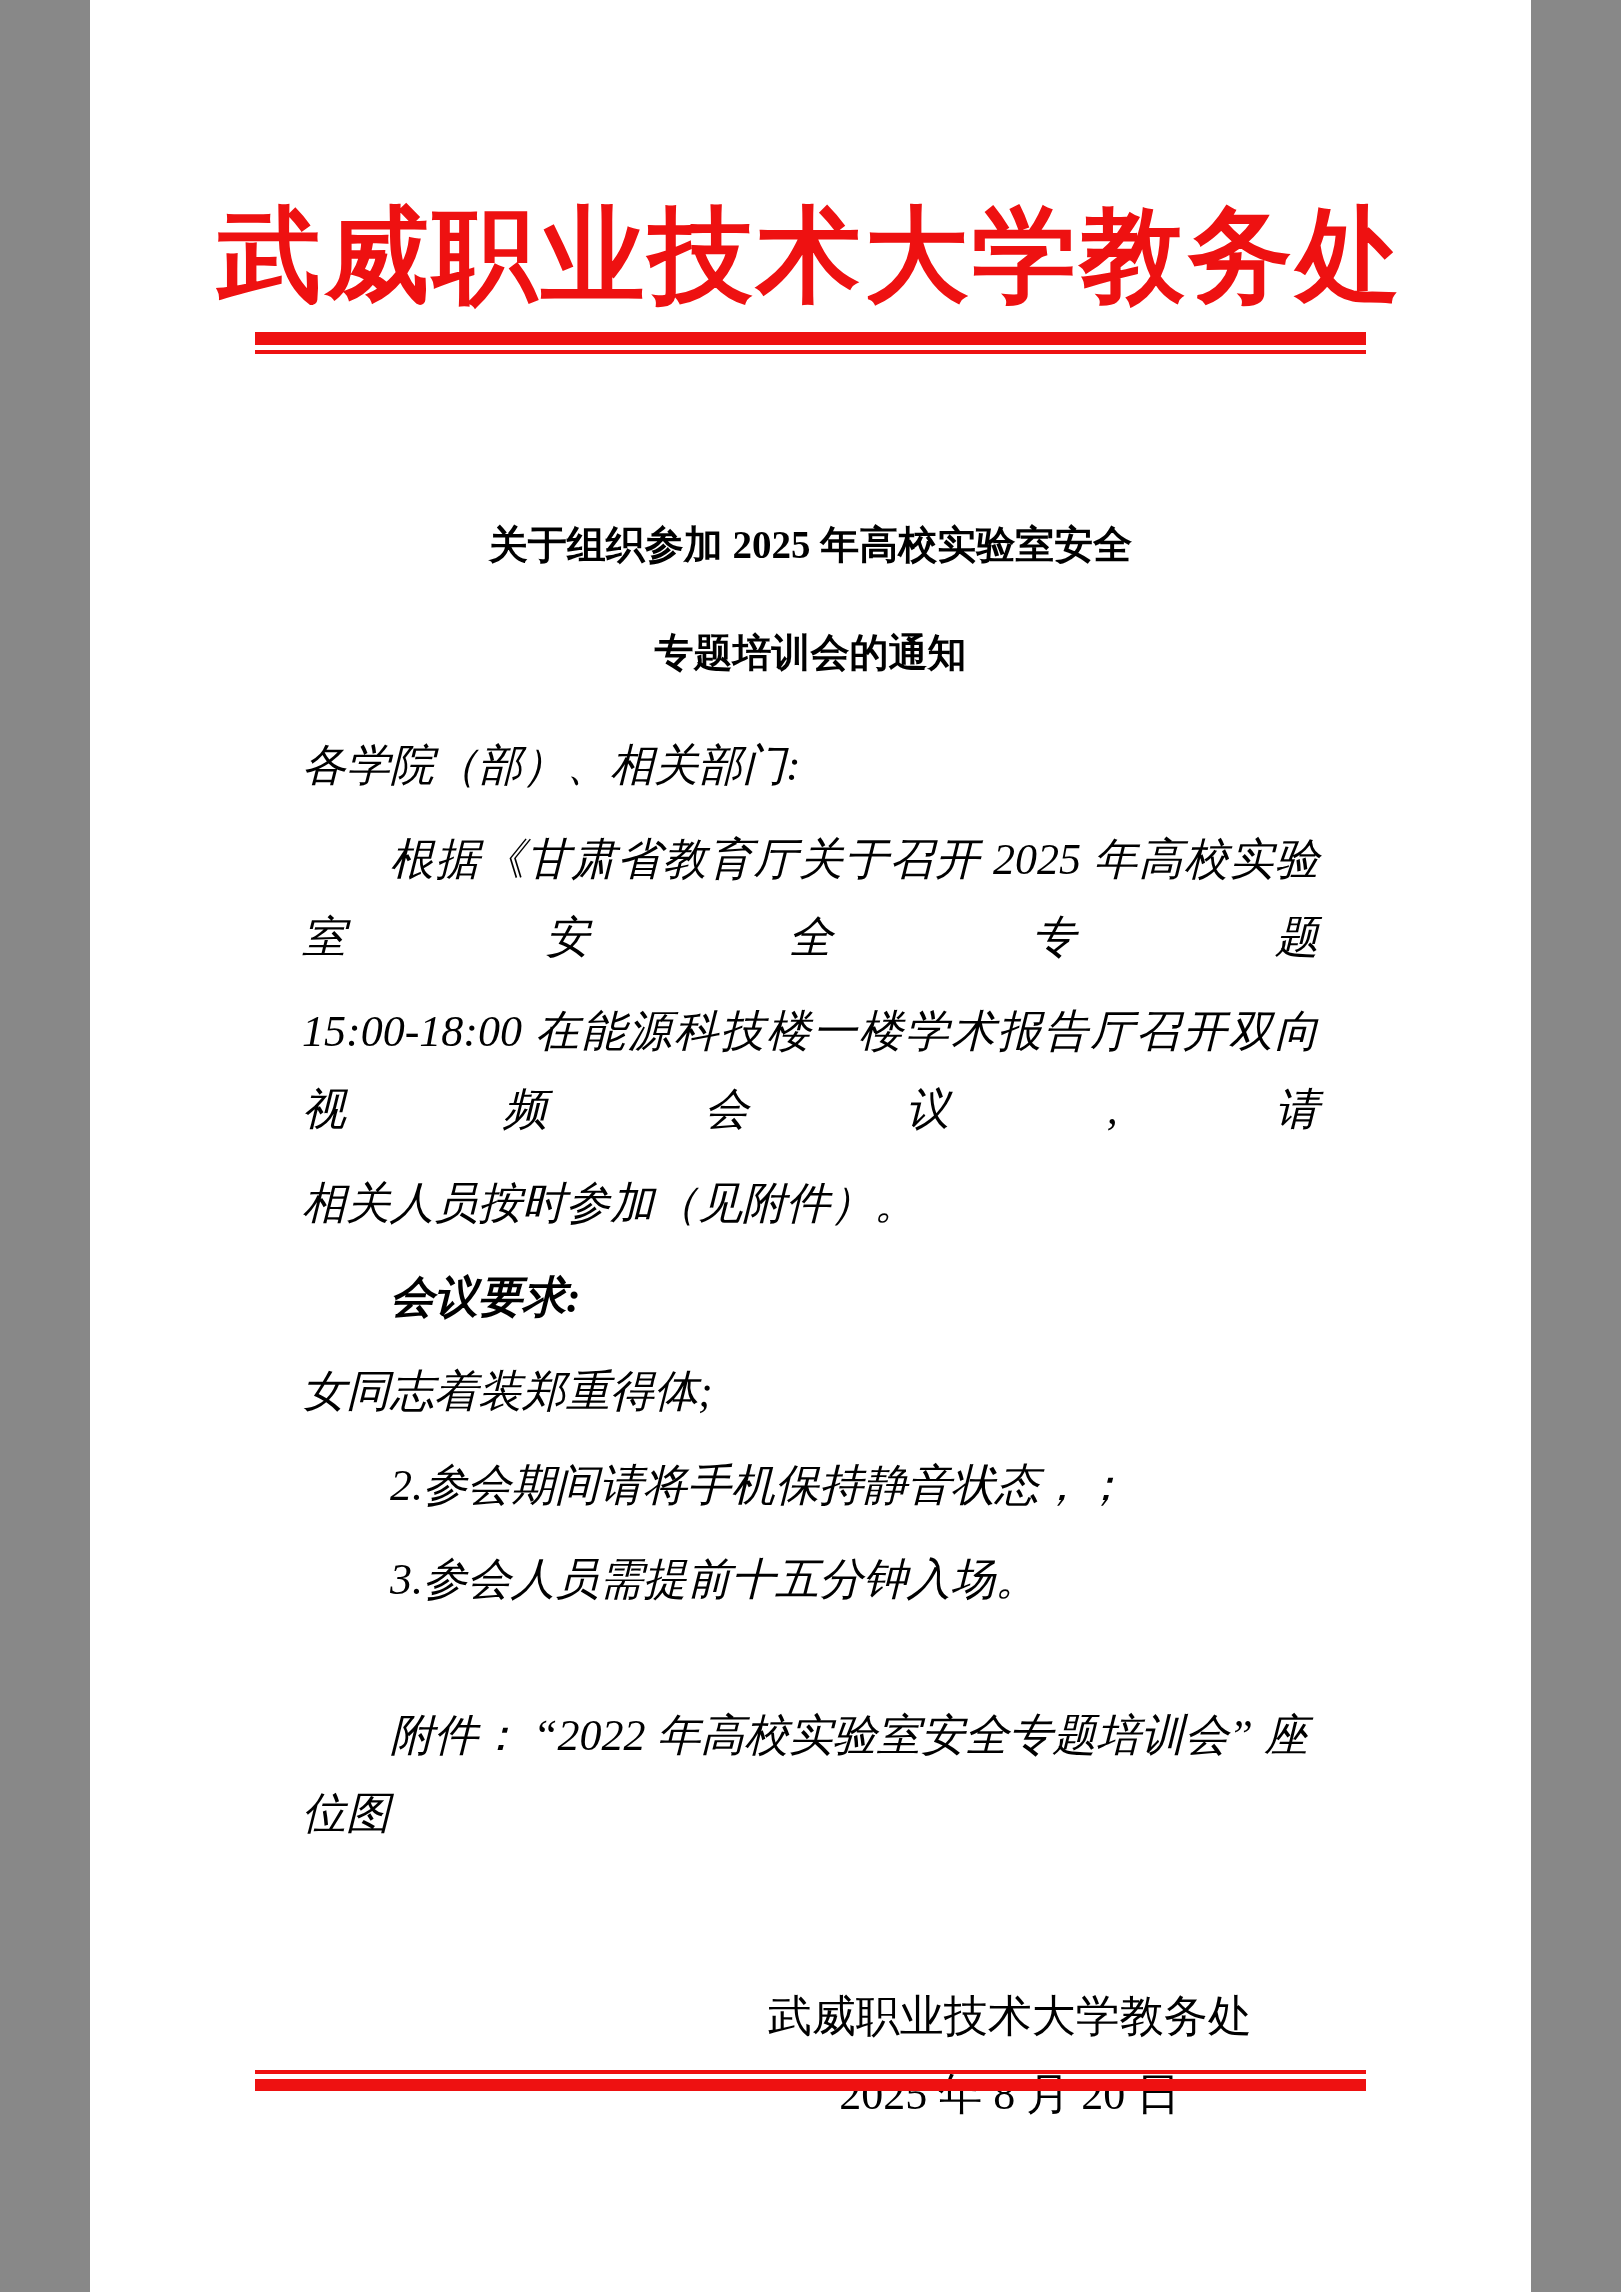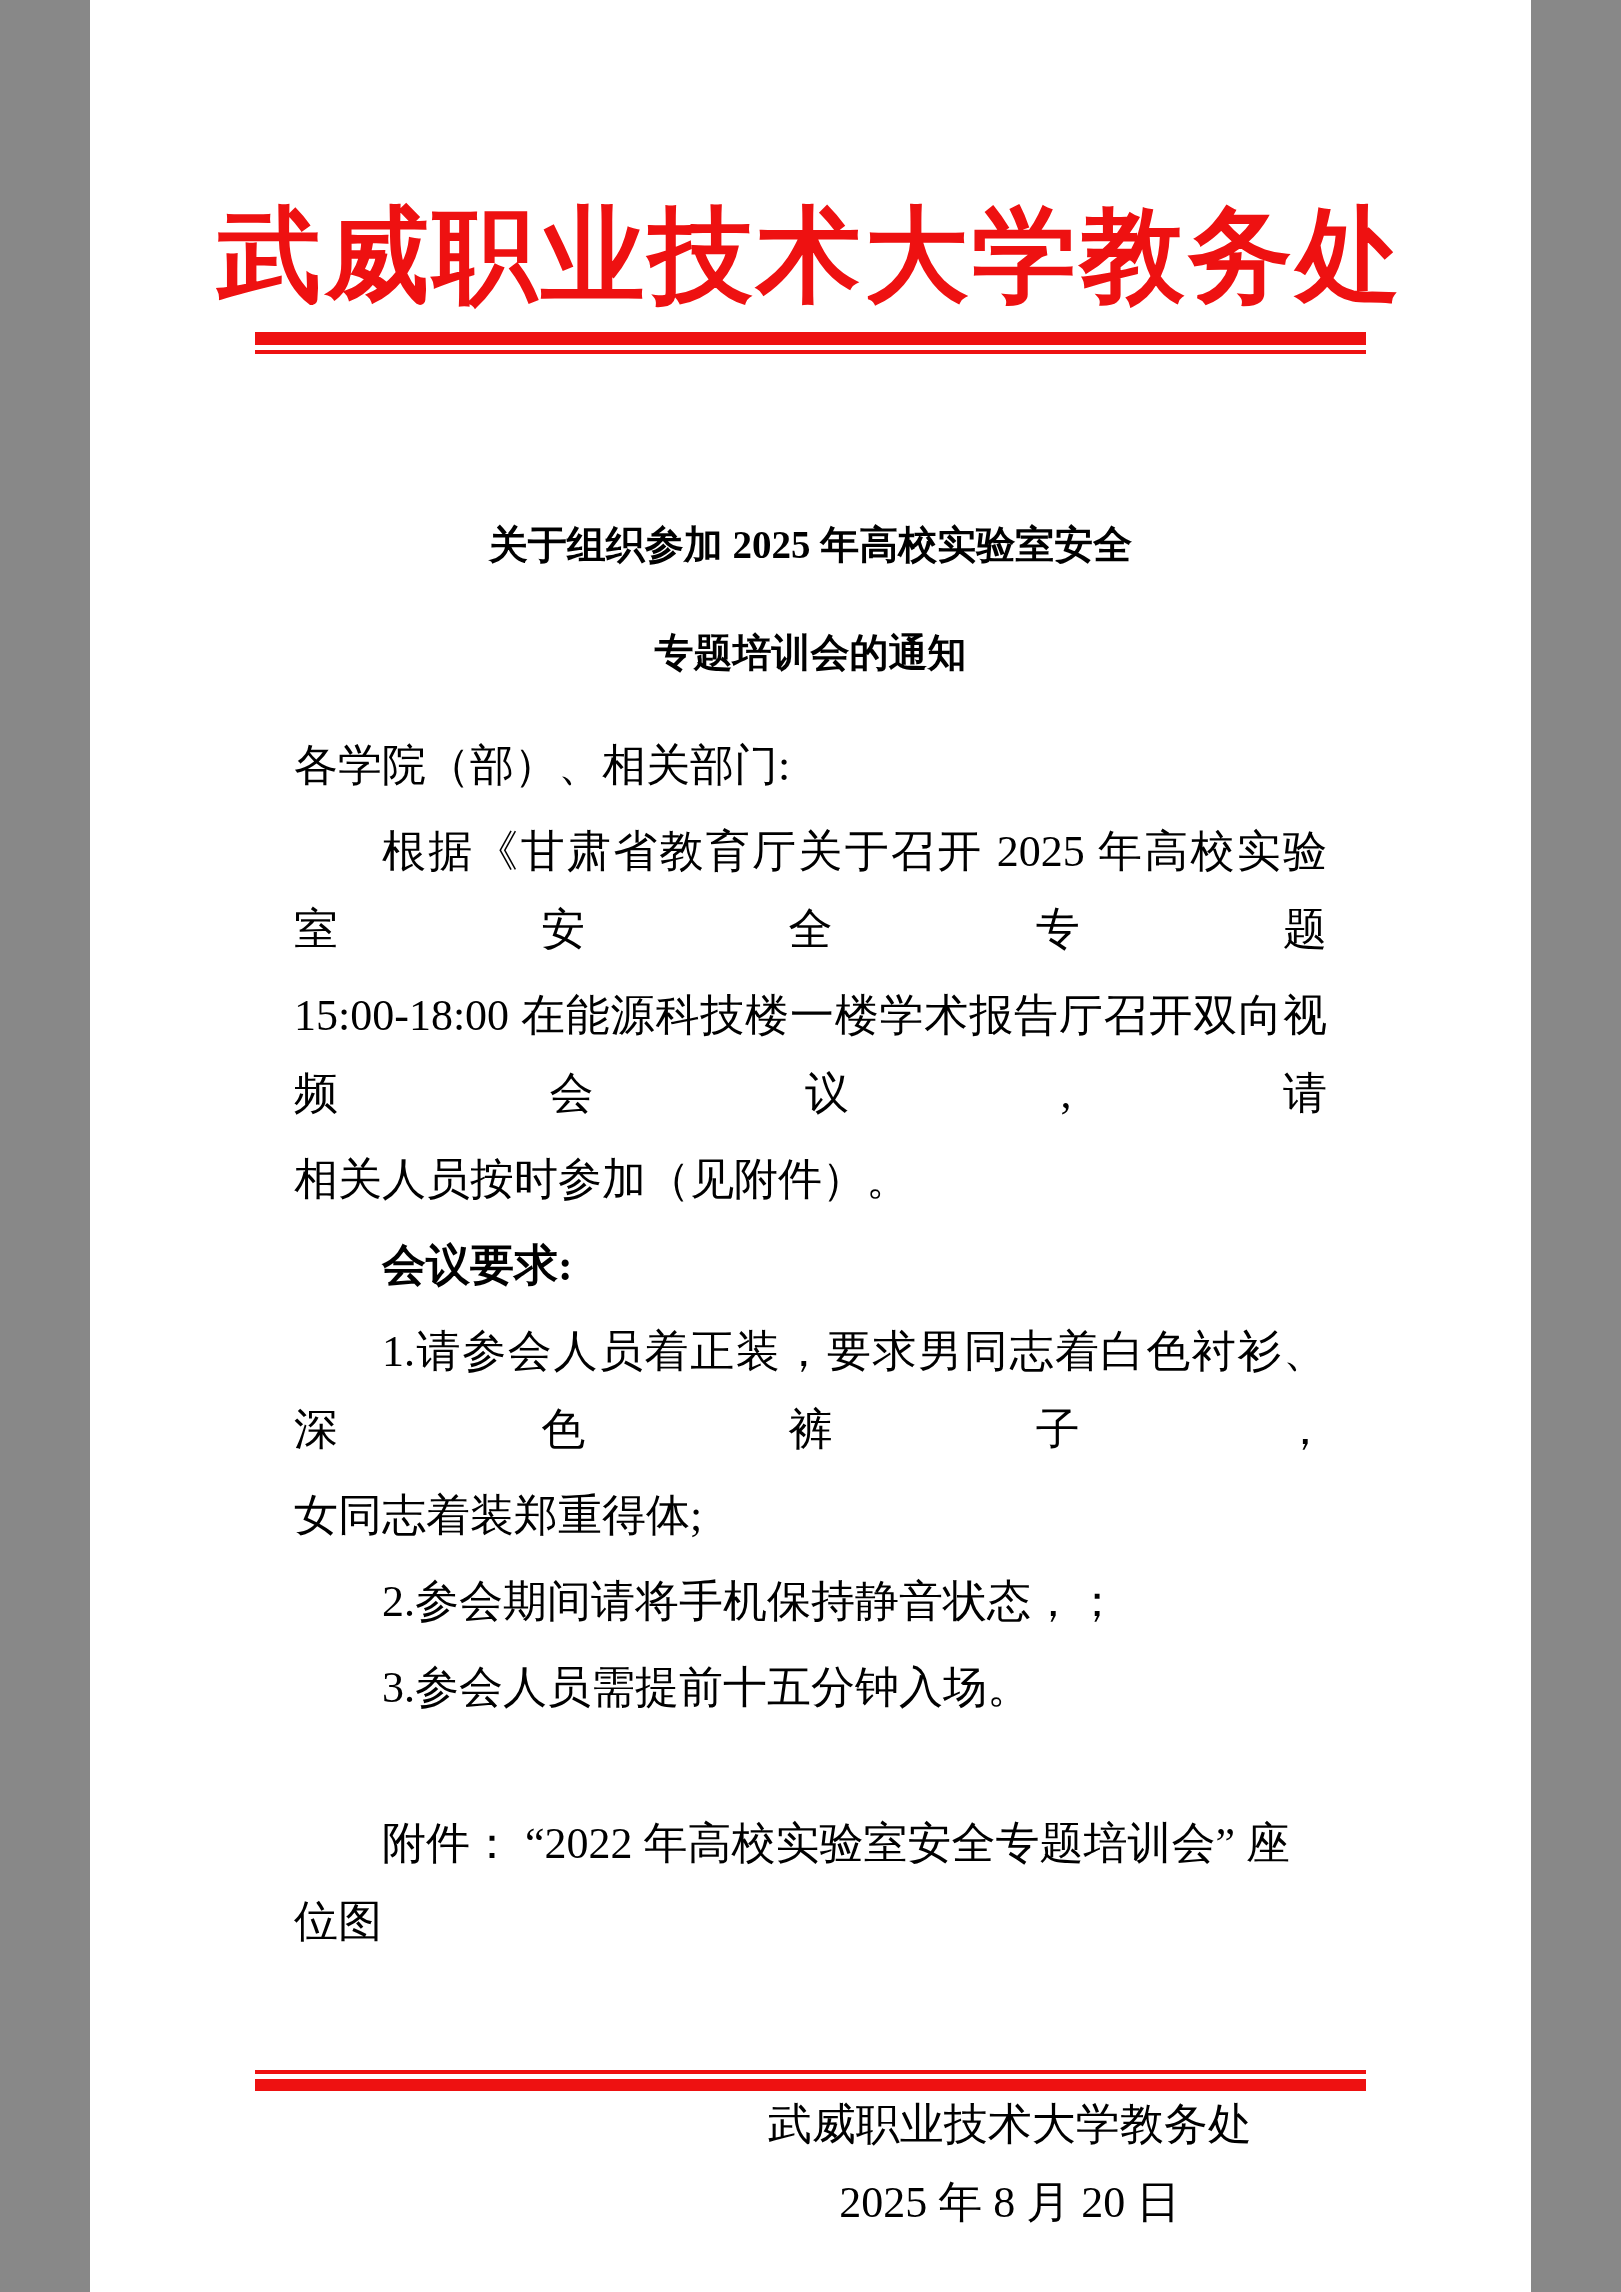--- a/index.html
+++ b/index.html
@@ -35,24 +35,25 @@
     font-size: 39px;
     font-weight: bold;
     line-height: 108px;
     text-align: center;
     color: #000;
   }
   .doc-title .t-line { display: block; }
   
   .body-text { margin: 19.6px 196px 0 196px; }
   .line {
-    margin: 8px;
+    margin: 16px;
     font-size: 44px;
     line-height: 78px;
     color: #000;
+    font-style: italic;
   }
   .indent { text-indent: 2em; }
   .fill { text-align: justify; text-align-last: justify; }
   .bold { font-weight: bold; }
   .attachment { margin-top: 78px; }
   
   .signature { margin-top: 125px; }
   .sig-line {
     margin: 0 0 0 38%;
     width: 62%;
@@ -96,21 +97,20 @@
 
       <div>
         <p class="line indent fill">根据《甘肃省教育厅关于召开 2025 年高校实验室安全专题</p>
         <p class="line fill">15:00-18:00 在能源科技楼一楼学术报告厅召开双向视频会议,请</p>
         <p class="line">相关人员按时参加（见附件）。</p>
       </div>
 
       <p class="line indent bold">会议要求:</p>
 
       <div>
-        <p class="line indent fill">1.请参会人员着正装，要求男同志着白色衬衫、深色裤子，</p>
         <p class="line">女同志着装郑重得体;</p>
         <p class="line indent">2.参会期间请将手机保持静音状态，；</p>
         <p class="line indent">3.参会人员需提前十五分钟入场。</p>
       </div>
 
       <p class="line indent attachment">附件： “2022 年高校实验室安全专题培训会” 座位图</p>
 
       <div class="signature">
         <p class="sig-line">武威职业技术大学教务处</p>
         <p class="sig-line">2025 年 8 月 20 日</p>

